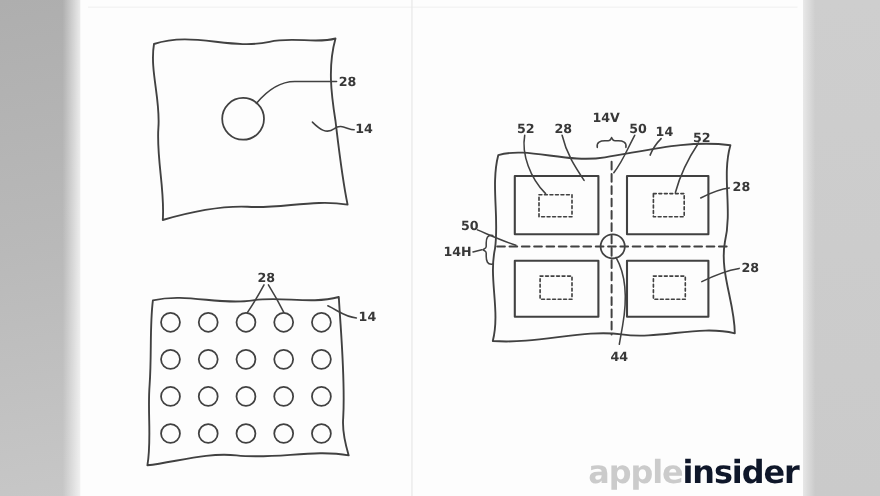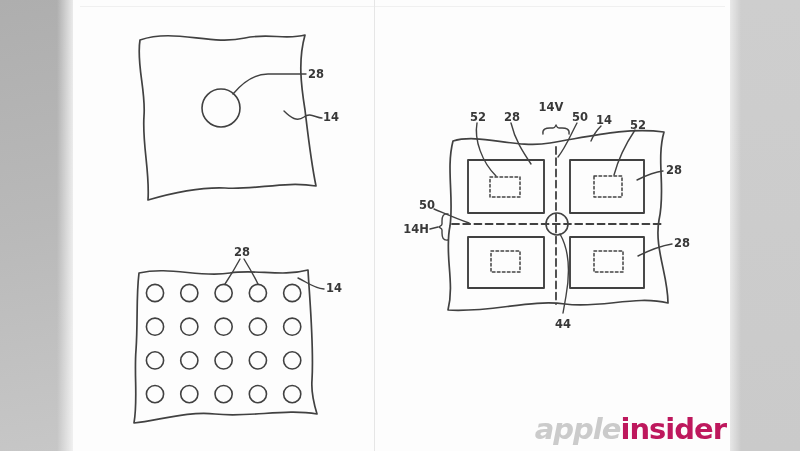--- a/index.html
+++ b/index.html
@@ -38,22 +38,22 @@
   .hole{stroke-width:1.6;}
   text.lbl{
     font-family:"DejaVu Sans",sans-serif;font-weight:bold;font-size:11.5px;
     fill:#383838;stroke:none;text-anchor:middle;
   }
   .watermark{
     position:absolute;right:74px;bottom:7px;
     font-family:"DejaVu Sans",sans-serif;font-weight:bold;
     font-size:29px;letter-spacing:-1px;line-height:1;user-select:none;
   }
-  .wm-bold{color:#cbcbcb;font-style:italic;}
-  .wm-light{color:#be185d;text-align:right;}
+  .wm-bold{color:#cbcbcb;}
+  .wm-light{color:#0f172a;text-align:right;}
 </style>
 </head>
 <body>
 
 <div class="band-left"></div>
 <div class="canvas"></div>
 <div class="page-top-edge"></div>
 <div class="fold-line"></div>
 <div class="band-right"></div>
 

